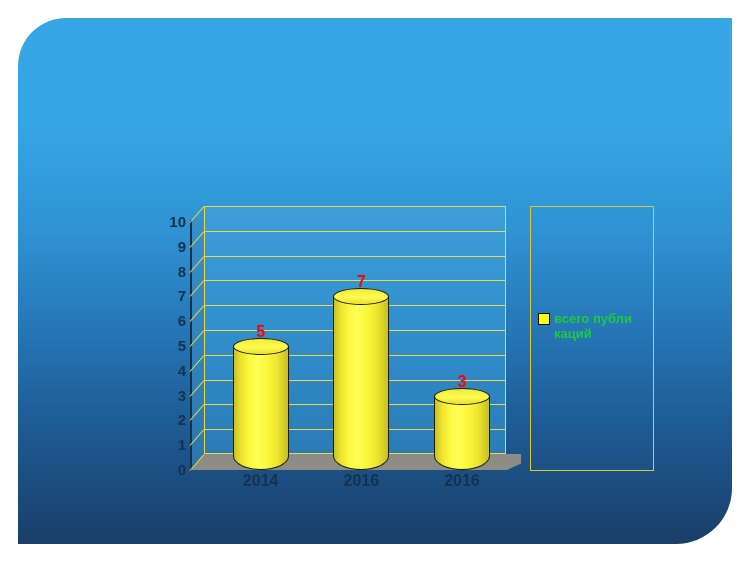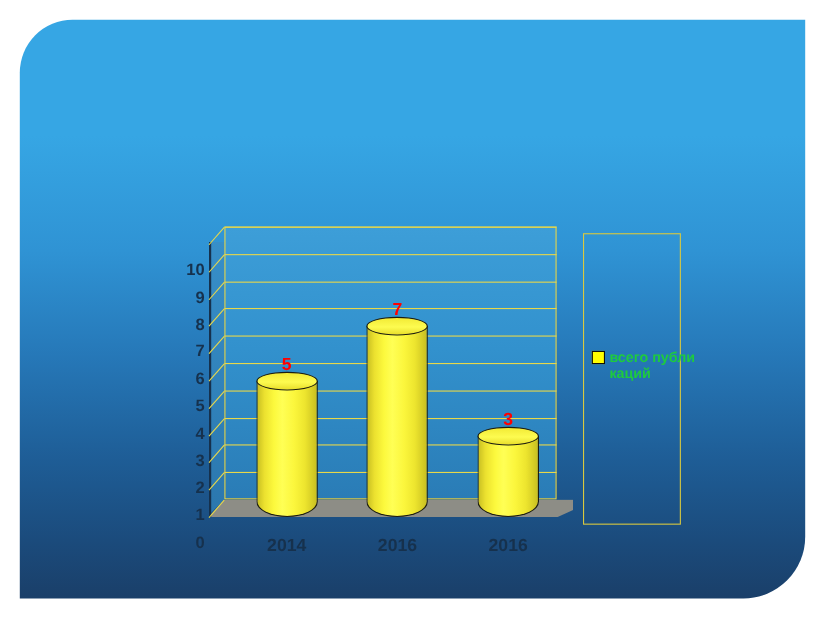--- a/index.html
+++ b/index.html
@@ -116,21 +116,20 @@
   }
   .y-label {
     position: absolute;
     right: 0;
     width: 28px;
     text-align: right;
     color: #16314d;
     font-size: 15px;
     font-weight: bold;
     line-height: 1;
-    margin-top: 24px;
   }
   #y-labels {
     position: absolute;
     left: 0;
     top: 0;
     width: 50px;
     height: 300px;
   }
 
   
@@ -180,29 +179,28 @@
   
   .x-label {
     position: absolute;
     top: 290px;
     width: 90px;
     text-align: center;
     color: #16314d;
     font-size: 16px;
     font-weight: bold;
     line-height: 1;
-    margin-top: 16px;
   }
 
   
   #legend {
     position: absolute;
     left: 394px;
-    top: 29px;
-    width: 89px;
+    top: 23px;
+    width: 124px;
     height: 265px;
     border: 1.4px solid #d9c93f;
     box-sizing: border-box;
     background: transparent;
     text-decoration: underline;
   }
   .legend-row {
     position: absolute;
     left: 7px;
     top: 104px;

